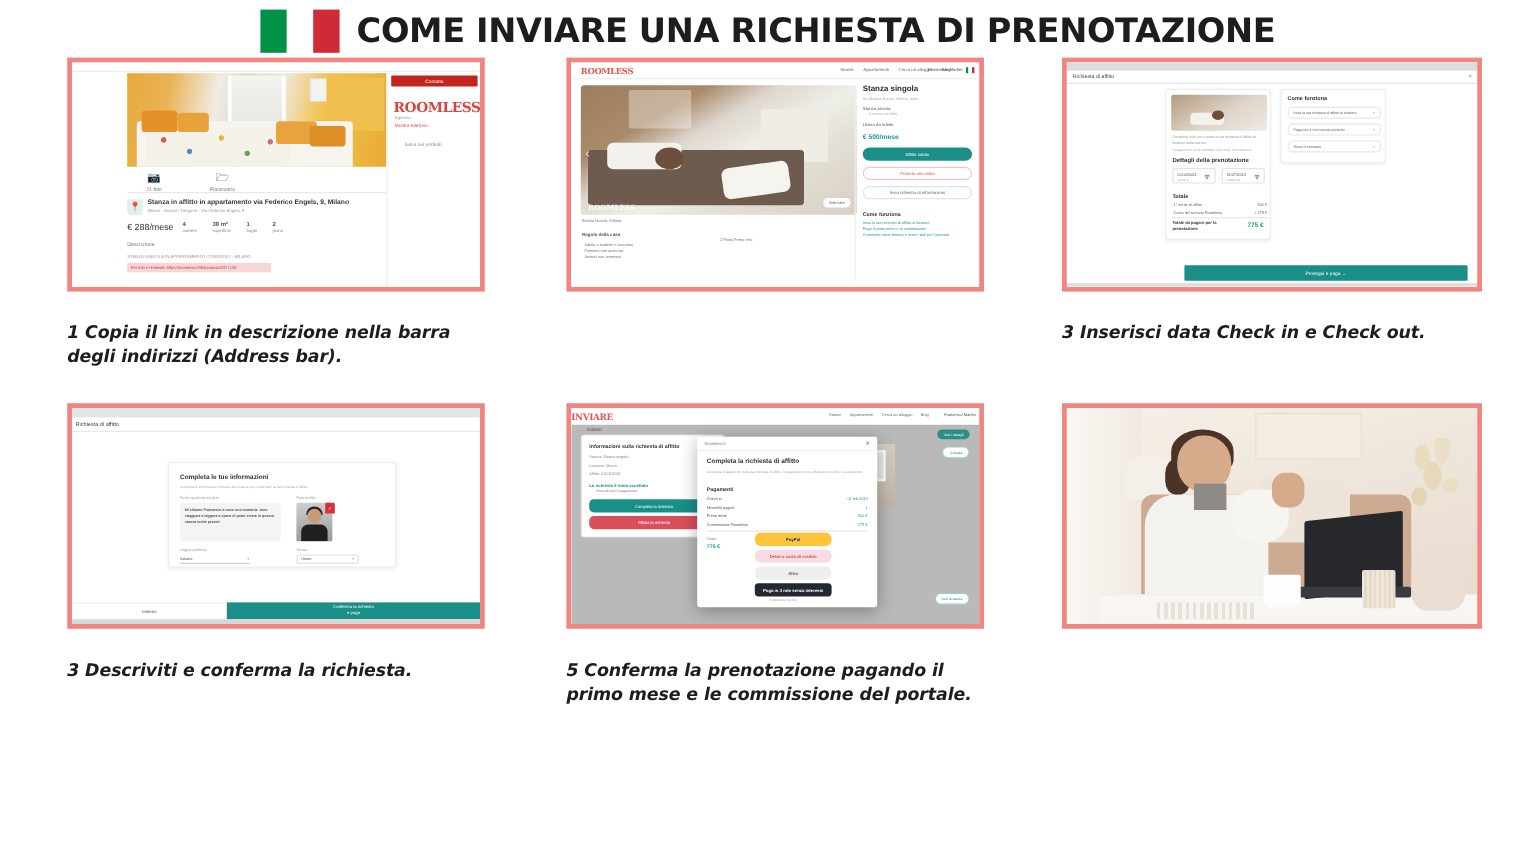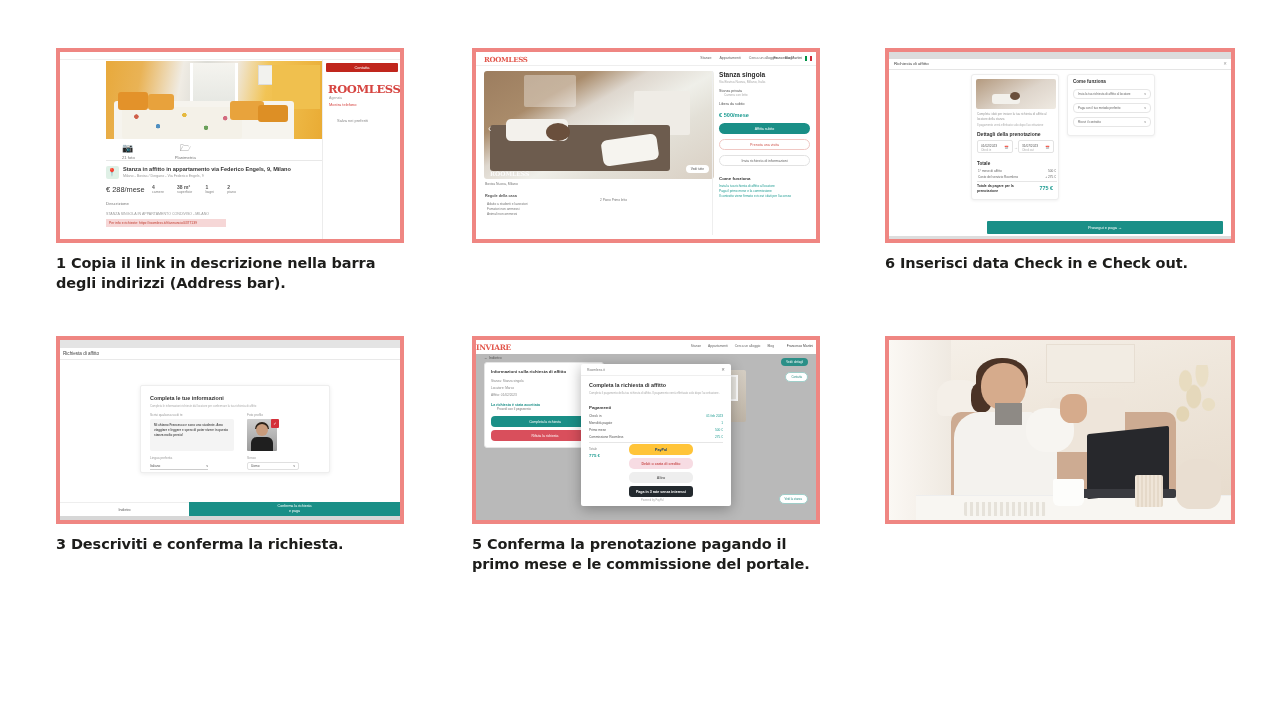--- a/index.html
+++ b/index.html
@@ -39,27 +39,28 @@
     position: relative;
     border: 4px solid #ef8682;
     background: #ffffff;
     width: 100%;
     height: 195px;
     overflow: hidden;
   }
   .frame .shot { position:absolute; inset:0; overflow:hidden; background:#fff; }
 
   .caption {
-    margin-top: 11px;
+    margin-top: 26px;
     font-family: "DejaVu Sans", sans-serif;
     font-weight: 700;
     font-size: 14.5px;
     line-height: 1.35;
     color: #1d1d1b;
     letter-spacing: -0.1px;
+    font-style: italic;
   }
   .row2 .frame { height: 188px; }
 
   
   .p1-topbar { position:absolute; left:0; top:0; width:100%; height:8px; background:#fff; border-bottom:1px solid #eee;}
   .p1-hero {
     position:absolute; left:46px; top:9px; width:216px; height:78px;
     background: linear-gradient(100deg,#e8a93b 0%, #e9b356 16%, #f0ece4 34%, #dcdcd6 44%, #efe9e1 57%, #f2c455 72%, #e9ab34 100%);
     overflow:hidden;
   }
@@ -297,20 +298,28 @@
   .p6 .candle { position:absolute; right:20%; bottom:7%; width:8%; height:18%; background:#f0e6da; border-radius:2px;
     background-image: repeating-linear-gradient(90deg,#efe5d8 0 2px,#e5d9c9 2px 4px);}
   .p6 .notebook { position:absolute; left:22%; bottom:2%; width:24%; height:8%; background:#f2efe9; border-radius:2px;
     background-image: repeating-linear-gradient(90deg,#e6e2da 0 3px, #f7f5f0 3px 6px);}
 </style>
 </head>
 <body>
 
 <div class="page">
 
+  <div class="header">
+    <div class="flag">
+      <span class="g"></span>
+        <span class="w"></span>
+        <span class="r"></span>
+    </div>
+    <div class="title">COME INVIARE UNA RICHIESTA DI PRENOTAZIONE</div>
+  </div>
 
   <div class="grid">
 
     <div class="row row1">
 
       <div class="cell c1">
         <div class="frame">
           <div class="shot">
             <div class="p1-topbar"></div>
             <div class="p1-hero">
@@ -476,21 +485,21 @@
                 <div class="p3-opt o3">
                   <span>Ricevi il contratto</span>
                   <span>˅</span>
                 </div>
               </div>
               <div class="p3-cta">Prosegui e paga →</div>
               <div class="p3-footer"></div>
             </div>
           </div>
         </div>
-        <div class="caption">6 Inserisci data Check in e Check out.</div>
+        <div class="caption">3 Inserisci data Check in e Check out.</div>
       </div>
     </div>
 
     <div class="row row2" style="top: 288px; position: absolute;">
 
       <div class="cell c1">
         <div class="frame">
           <div class="shot">
             <div class="p4-browser"></div>
             <div class="p4-tabbar"></div>

